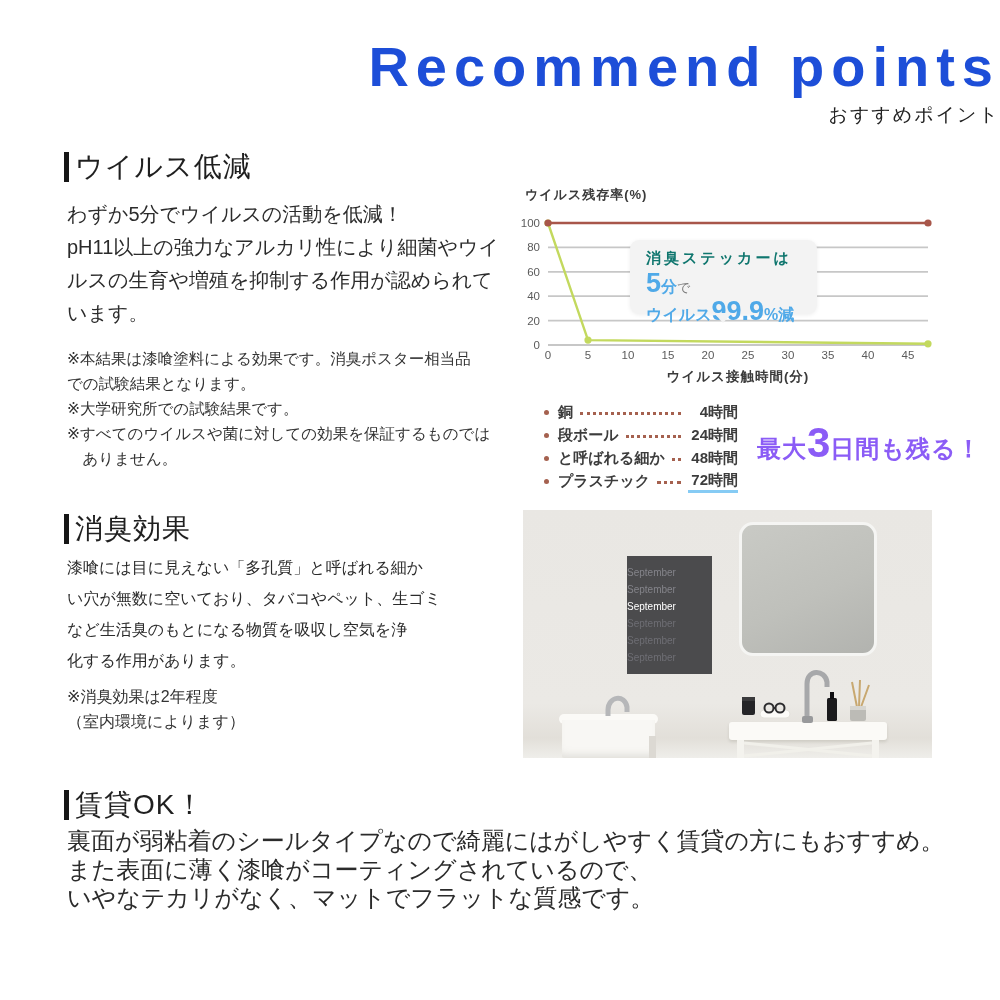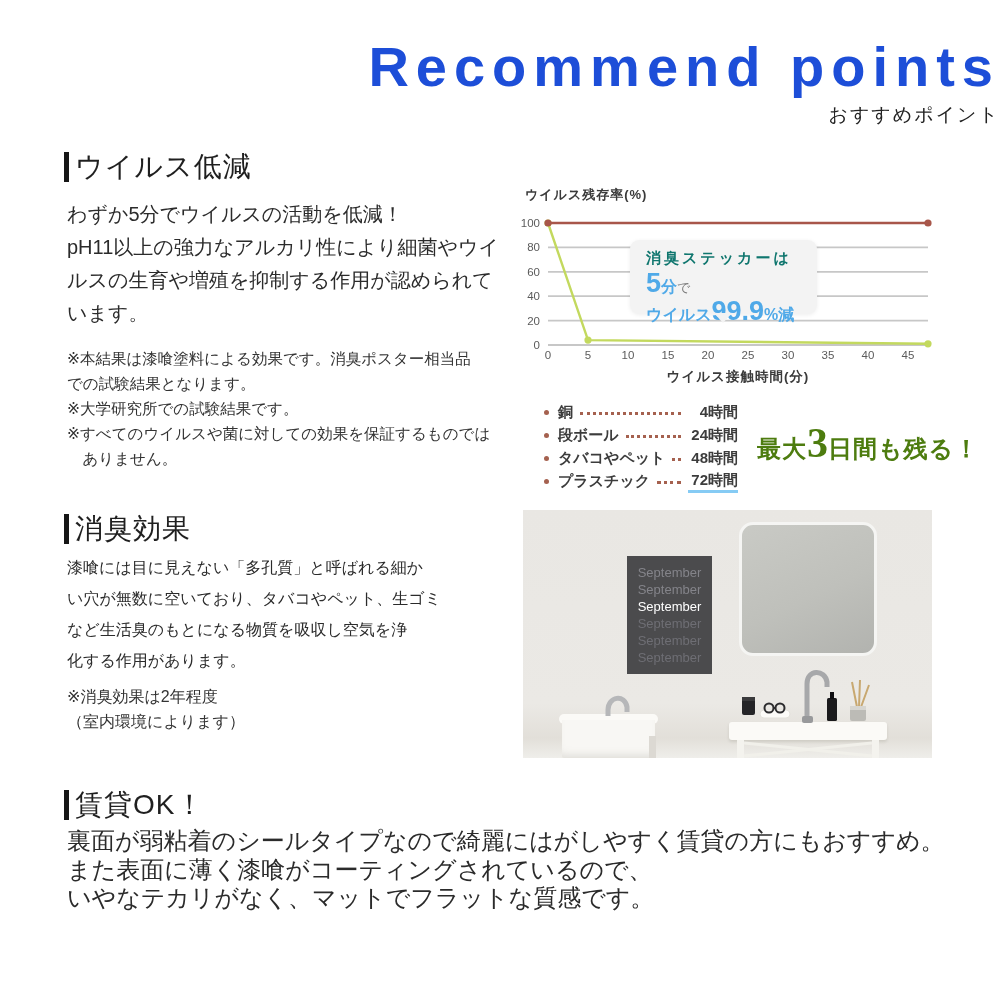--- a/index.html
+++ b/index.html
@@ -45,31 +45,31 @@
   .anno-tail{position:absolute;bottom:-9px;left:84px;width:0;height:0;
     border-left:9px solid transparent;border-right:9px solid transparent;border-top:10px solid #f3f3f3;}
 
   
   .legend{left:544px;top:401px;width:194px;}
   .legend-row{display:flex;align-items:center;height:23px;font-size:15px;font-weight:bold;color:#3c3c3c;}
   .legend-bullet{width:5px;height:5px;border-radius:50%;background:#a5614f;margin-right:9px;flex:none;}
   .legend-leader{flex:1;border-bottom:3px dotted #a5614f;margin:0 7px;transform:translateY(1px);}
   .legend-value{min-width:50px;text-align:right;white-space:nowrap;}
   .legend-value.hl{border-bottom:3px solid #86cbf4;}
-  .remain-note{left:757px;top:419px;color:#4d7c0f;font-weight:bold;white-space:nowrap;font-family:Liberation Serif, serif;}
+  .remain-note{left:757px;top:419px;color:#8b5cf6;font-weight:bold;white-space:nowrap;}
   .rn-sm{font-size:24px;letter-spacing:1px;}
   .rn-big{font-size:42px;}
 
   
   .photo{left:523px;top:510px;width:409px;height:248px;overflow:hidden;
     background:linear-gradient(180deg,#e9e7e3 0%,#ebe9e5 78%,#e2dfd9 92%,#efeeea 100%);}
   .photo > div{position:absolute;}
   .poster{left:104px;top:46px;width:85px;height:118px;background:#4b4b4d;
     display:flex;flex-direction:column;justify-content:center;}
-  .poster-line{font-size:13px;line-height:17px;color:#84848a;text-align:center;}
+  .poster-line{font-size:10px;line-height:17px;color:#84848a;}
   .poster-line.bright{color:#ffffff;}
   .poster-line:nth-child(n+4){color:#6e6e74;}
   .mirror{left:216px;top:12px;width:138px;height:134px;border-radius:14px;box-sizing:border-box;
     background:linear-gradient(155deg,#c9cac5 0%,#bfc0bb 55%,#b2b3af 100%);border:3px solid #f5f5f3;}
   .toilet-lid{left:36px;top:204px;width:99px;height:10px;background:#fbfaf7;border-radius:5px;}
   .toilet-tank{left:39px;top:210px;width:93px;height:38px;background:#f8f7f4;border-radius:0 0 2px 2px;
     box-shadow:inset 0 -8px 10px -6px rgba(120,115,100,.22);}
   .sink-top{left:206px;top:212px;width:158px;height:18px;background:#fbfaf7;border-radius:3px;
     box-shadow:0 2px 3px rgba(90,85,70,.15);}
   .photo-deco{position:absolute;left:0;top:0;}
@@ -147,21 +147,21 @@
       <span class="legend-value">4時間</span>
     </div>
     <div class="legend-row">
       <span class="legend-bullet"></span>
       <span class="legend-label">段ボール</span>
       <span class="legend-leader"></span>
       <span class="legend-value">24時間</span>
     </div>
     <div class="legend-row">
       <span class="legend-bullet"></span>
-      <span class="legend-label">タバコやペット</span>
+      <span class="legend-label">と呼ばれる細か</span>
       <span class="legend-leader"></span>
       <span class="legend-value">48時間</span>
     </div>
     <div class="legend-row">
       <span class="legend-bullet"></span>
       <span class="legend-label">プラスチック</span>
       <span class="legend-leader"></span>
       <span class="legend-value hl">72時間</span>
     </div>
   </div>

